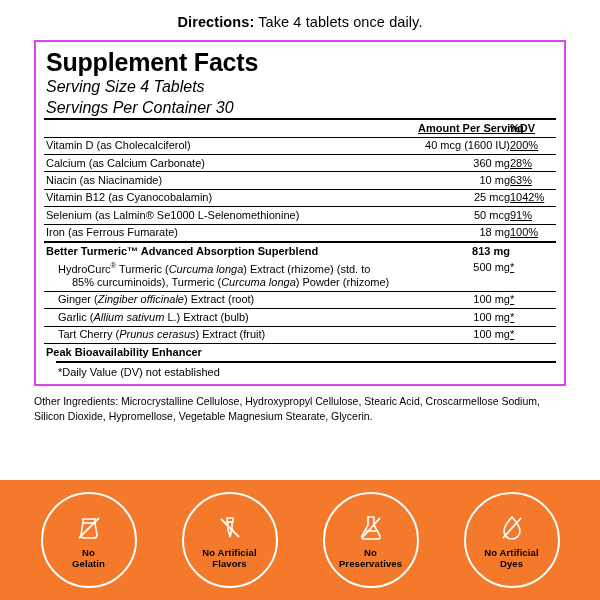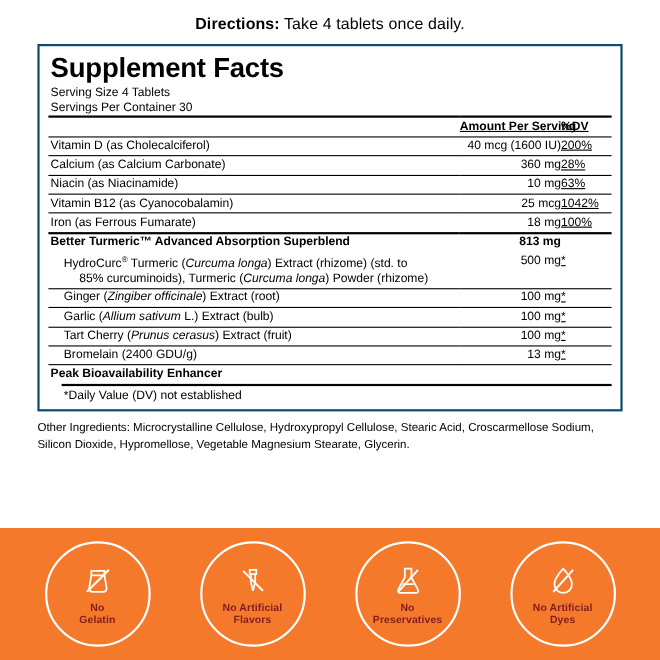--- a/index.html
+++ b/index.html
@@ -31,35 +31,36 @@
   .directions .lbl {
     font-weight: bold;
   }
   .directions .txt {
     font-weight: normal;
   }
 
   
   .panel {
     margin: 0 34px;
-    border: 2px solid #0c4a6e;
+    border: 2px solid #d946ef;
     padding: 6px 8px 5px 8px;
     box-sizing: border-box;
   }
   .panel-title {
     font-size: 25px;
     font-weight: bold;
     letter-spacing: -0.2px;
     line-height: 1.05;
     padding: 1px 0 2px 2px;
   }
   .serving {
-    font-size: 11px;
+    font-size: 16px;
     line-height: 1.28;
     padding-left: 2px;
+    font-style: italic;
   }
 
   table.facts {
     width: 100%;
     border-collapse: collapse;
     font-size: 11px;
     table-layout: fixed;
   }
   table.facts td {
     padding: 1.5px 0 1.5px 0;
@@ -122,21 +123,21 @@
   }
   .badge {
     width: 96px;
     height: 96px;
     border: 2px solid #ffffff;
     border-radius: 50%;
     display: flex;
     flex-direction: column;
     align-items: center;
     justify-content: center;
-    color: #7f1d1d;
+    color: #000000;
     text-align: center;
     box-sizing: border-box;
   }
   .badge .ic {
     height: 36px;
     display: flex;
     align-items: center;
     justify-content: center;
     margin-bottom: 2px;
   }
@@ -184,20 +185,25 @@
         <td class="col-name">Niacin (as Niacinamide)</td>
         <td class="col-amt">10 mg</td>
         <td class="col-dv">63%</td>
       </tr>
       <tr class="line-top">
         <td class="col-name">Vitamin B12 (as Cyanocobalamin)</td>
         <td class="col-amt">25 mcg</td>
         <td class="col-dv">1042%</td>
       </tr>
       <tr class="line-top">
+        <td class="col-name">Selenium (as Lalmin® Se1000 L-Selenomethionine)</td>
+        <td class="col-amt">50 mcg</td>
+        <td class="col-dv">91%</td>
+      </tr>
+      <tr class="line-top">
         <td class="col-name">Iron (as Ferrous Fumarate)</td>
         <td class="col-amt">18 mg</td>
         <td class="col-dv">100%</td>
       </tr>
 
       <tr class="line-top-med">
         <td class="col-name bold">Better Turmeric™ Advanced Absorption Superblend</td>
         <td class="col-amt bold">813 mg</td>
         <td class="col-dv bold"></td>
       </tr>
@@ -213,25 +219,20 @@
         <td class="col-dv">*</td>
       </tr>
       <tr class="line-top">
         <td class="col-name indent">Garlic (<span class="ital">Allium sativum</span> L.) Extract (bulb)</td>
         <td class="col-amt">100 mg</td>
         <td class="col-dv">*</td>
       </tr>
       <tr class="line-top">
         <td class="col-name indent">Tart Cherry (<span class="ital">Prunus cerasus</span>) Extract (fruit)</td>
         <td class="col-amt">100 mg</td>
-        <td class="col-dv">*</td>
-      </tr>
-      <tr class="line-top">
-        <td class="col-name indent">Bromelain (2400 GDU/g)</td>
-        <td class="col-amt">13 mg</td>
         <td class="col-dv">*</td>
       </tr>
 
       <tr class="line-top">
         <td class="col-name bold">Peak Bioavailability Enhancer</td>
         <td class="col-amt bold"></td>
         <td class="col-dv bold"></td>
       </tr>
     </tbody>
       </table>

